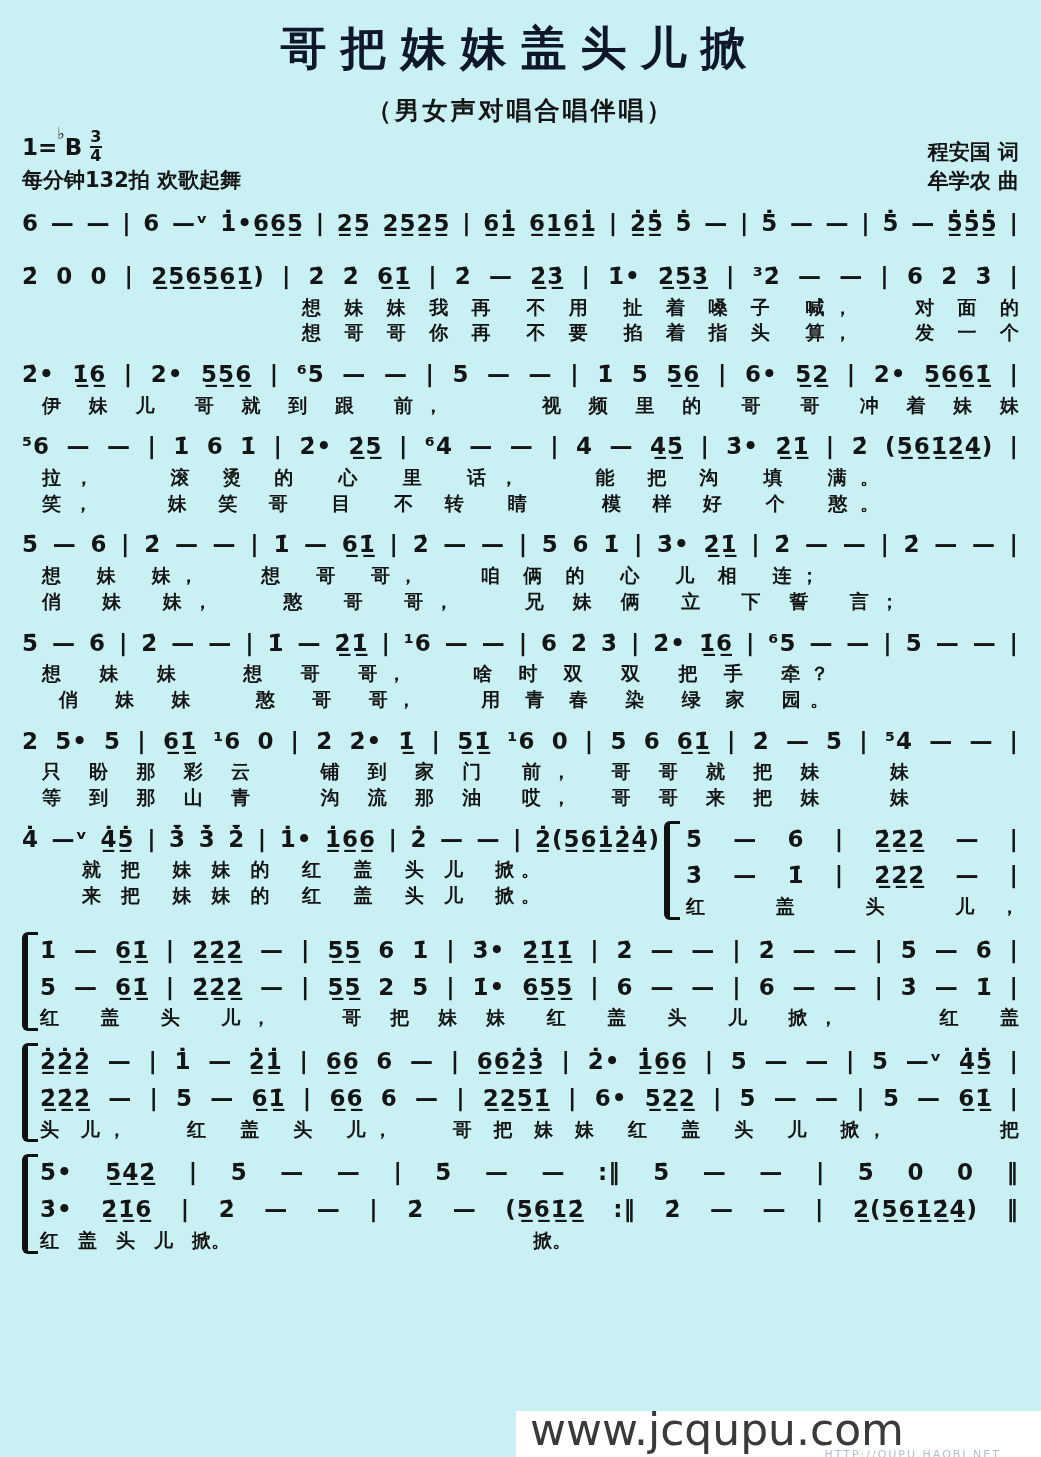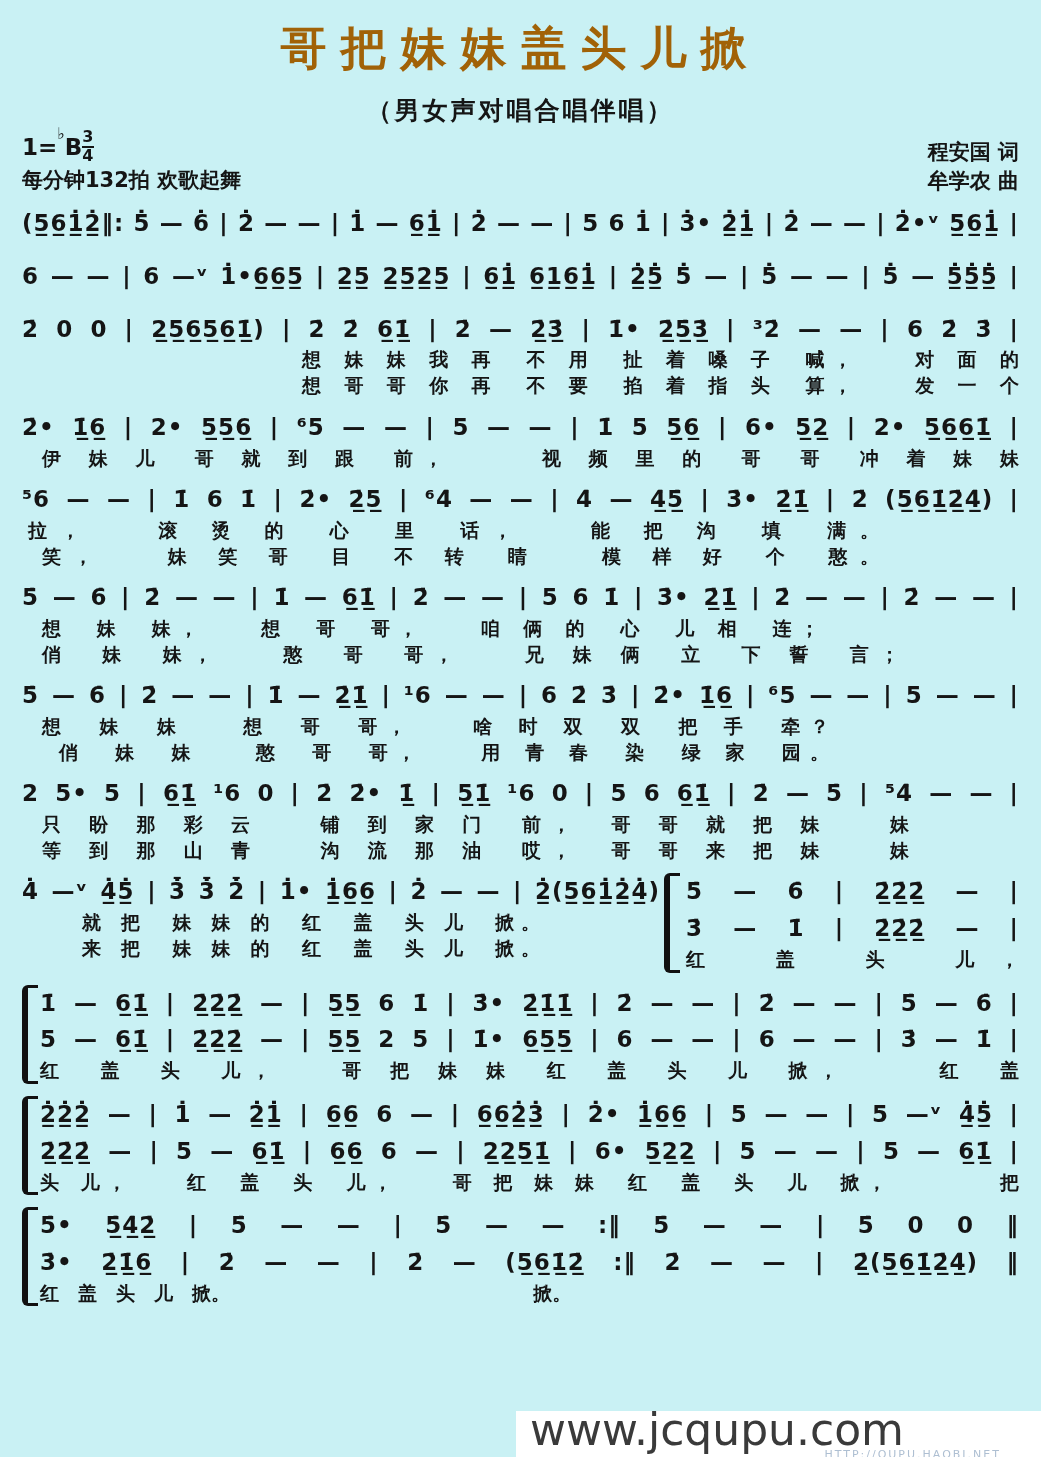--- a/index.html
+++ b/index.html
@@ -22,21 +22,21 @@
   }
   .subtitle{
     text-align:center;
     font-size:25px;
     letter-spacing:3px;
     margin-top:14px;
     font-weight:bold;
   }
   .meta-row{display:flex;justify-content:space-between;align-items:flex-end;margin-top:2px;}
   .meta-left{font-size:21px;font-weight:bold;line-height:1.45;}
-  .keysig{font-size:23px;font-weight:bold;display:flex;align-items:center;}
+  .keysig{font-size:23px;font-weight:bold;display:flex;align-items:center;gap:8px;}
   .flat{font-size:16px;vertical-align:super;position:relative;top:-7px;}
   .frac{display:inline-flex;flex-direction:column;font-size:16px;line-height:1.05;text-align:center;font-weight:bold;}
   .frac .fb{border-top:2px solid #151515;}
   .credits{font-size:21px;font-weight:bold;text-align:right;line-height:1.35;}
 
   
   .score{margin-top:10px;}
   .notation{
     font-weight:bold;
     font-size:23px;
@@ -95,21 +95,21 @@
     letter-spacing:2px;
     margin-top:-4px;align-self:flex-end;padding-right:40px;
   }
 </style>
 </head>
 <body>
 
 <div class="page">
 
   <div>
-    <div class="title" style="color:#a16207;">哥把妹妹盖头儿掀</div>
+    <div class="title" style="color:#0f172a;">哥把妹妹盖头儿掀</div>
     <div class="subtitle">（男女声对唱合唱伴唱）</div>
     <div class="meta-row">
       <div class="meta-left">
         <div class="keysig">
           <span>
             <span>1=</span><span class="flat">♭</span><span>B</span>
           </span>
           <span class="frac">
             <span>3</span>
             <span class="fb">4</span>
@@ -119,42 +119,39 @@
       </div>
       <div class="credits">
         <div>程安国 词</div>
         <div>牟学农 曲</div>
       </div>
     </div>
   </div>
 
   <div class="score">
 
-    <div class="sys intro">
-      <div class="notation">(5̲6̲1̲̇2̲̇‖: 5̇ — 6̇ | 2̇ — — | 1̇ — 6̲1̲̇ | 2̇ — — | 5 6 1̇ | 3̇• 2̲̇1̲̇ | 2̇ — — | 2̇•ᵛ 5̲6̲1̲̇ |</div>
-    </div>
 
     <div class="sys intro">
       <div class="notation">6 — — | 6 —ᵛ 1̇•6̲6̲5̲ | 2̲5̲ 2̲5̲2̲5̲ | 6̲1̲̇ 6̲1̲6̲1̲̇ | 2̲̇5̲̇ 5̇ — | 5̇ — — | 5̇ — 5̲̇5̲̇5̲̇ |</div>
     </div>
 
     <div class="sys">
       <div class="notation">2̇ 0 0 | 2̲5̲6̲5̲6̲1̲̇) | 2̇ 2̇ 6̲1̲̇ | 2̇ — 2̲̇3̲̇ | 1̇• 2̲̇5̲̇3̲̇ | ³2̇ — — | 6 2̇ 3̇ |</div>
       <div class="lyrics" style="margin-left:280px;">想 妹 妹 我 再　不 用　扯 着 嗓 子　喊，　　对 面 的</div>
       <div class="lyrics" style="margin-left:280px;">想 哥 哥 你 再　不 要　掐 着 指 头　算，　　发 一 个</div>
     </div>
 
     <div class="sys">
       <div class="notation">2̇• 1̲̇6̲ | 2• 5̲5̲6̲ | ⁶5 — — | 5 — — | 1̇ 5 5̲6̲ | 6• 5̲2̲ | 2• 5̲6̲6̲1̲̇ |</div>
       <div class="lyrics" style="margin-left:20px;">伊 妹 儿　哥 就 到 跟　前，　　　视 频 里 的　哥　哥　冲 着 妹 妹</div>
     </div>
 
     <div class="sys">
       <div class="notation">⁵6 — — | 1̇ 6 1̇ | 2̇• 2̲̇5̲ | ⁶4̇ — — | 4̇ — 4̲̇5̲̇ | 3̇• 2̲̇1̲̇ | 2̇ (5̲6̲1̲̇2̲̇4̲̇) |</div>
-      <div class="lyrics" style="margin-left:6px;margin-right:140px;">拉，　　滚 烫 的　心　里　话，　　能 把 沟　填　满。</div>
+      <div class="lyrics" style="margin-left:20px;margin-right:140px;">拉，　　滚 烫 的　心　里　话，　　能 把 沟　填　满。</div>
       <div class="lyrics" style="margin-left:20px;margin-right:140px;">笑，　　妹 笑 哥　目　不 转　睛　　模 样 好　个　憨。</div>
     </div>
 
     <div class="sys">
       <div class="notation">5̇ — 6̇ | 2̇ — — | 1̇ — 6̲1̲̇ | 2̇ — — | 5 6 1̇ | 3̇• 2̲̇1̲̇ | 2̇ — — | 2̇ — — |</div>
       <div class="lyrics" style="margin-left:20px;margin-right:200px;">想　妹　妹，　　想　哥　哥，　　咱 俩 的　心　儿 相　连；</div>
       <div class="lyrics" style="margin-left:20px;margin-right:120px;">俏　妹　妹，　　憨　哥　哥，　　兄 妹 俩　立　下 誓　言；</div>
     </div>
 
     <div class="sys">

